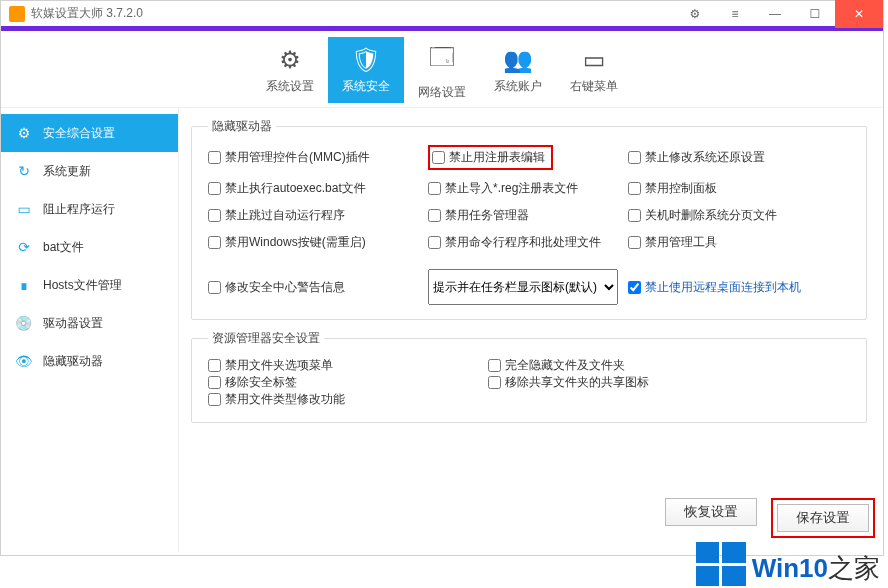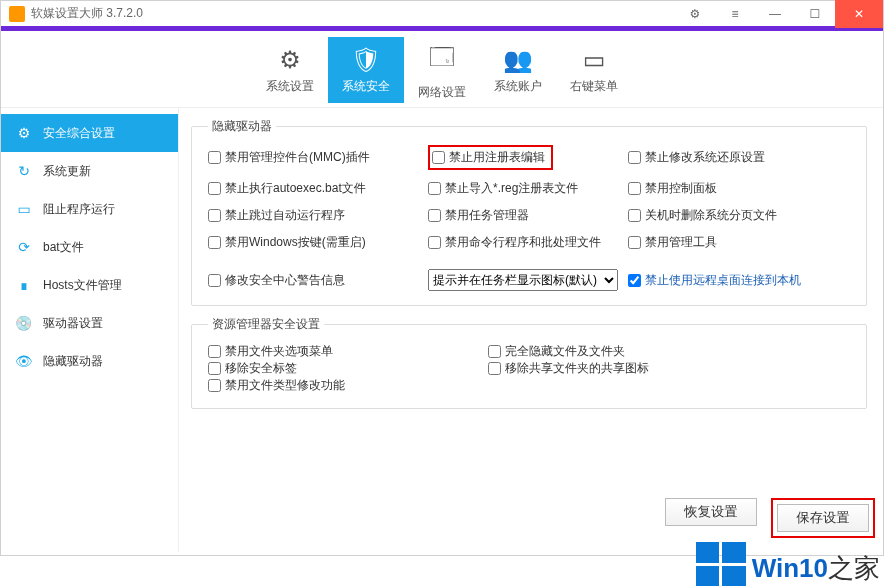--- a/index.html
+++ b/index.html
@@ -21,21 +21,21 @@
 .sideitem.active { background: #1ba7e8; color: #fff; }
 .sideicon { width: 18px; height: 18px; display: inline-flex; align-items: center; justify-content: center; font-size: 14px; }
 .content { flex: 1; padding: 10px 16px 0 12px; position: relative; }
 fieldset { border: 1px solid #ddd; border-radius: 2px; margin-bottom: 10px; padding: 10px 16px 14px; }
 legend { padding: 0 4px; color: #444; }
 .grid3 { display: grid; grid-template-columns: 220px 200px 200px; row-gap: 10px; align-items: center; }
 .chk { display: flex; align-items: center; gap: 4px; white-space: nowrap; }
 .chk input { width: 13px; height: 13px; }
 .chk label { color: #333; }
 .chk label.blue { color: #1b5fb5; }
-select { height: 22px; font-size: 12px; }
+select { height: 36px; font-size: 12px; }
 .highlight-red { border: 2px solid #e60000; padding: 2px 6px 2px 2px; display: inline-flex; }
 .grid2 { display: grid; grid-template-columns: 280px 280px; }
 .footer { position: absolute; right: 8px; bottom: 14px; display: flex; gap: 14px; }
 .btn { width: 92px; height: 28px; border: 1px solid #bbb; background: linear-gradient(#fefefe,#f1f1f1); cursor: pointer; color: #333; }
 .btn-wrap-red { border: 2px solid #e60000; padding: 4px; }
 .watermark { position: absolute; right: 8px; bottom: 2px; display: flex; align-items: flex-end; gap: 6px; }
 .watermark .txt { font-size: 26px; color: #333; }
 .watermark .txt b { color: #0a63c4; font-weight: 700; }
 .winlogo { width: 50px; height: 44px; display: grid; grid-template-columns: 1fr 1fr; grid-template-rows: 1fr 1fr; gap: 3px; }
 .winlogo div { background: #0a78d6; }

